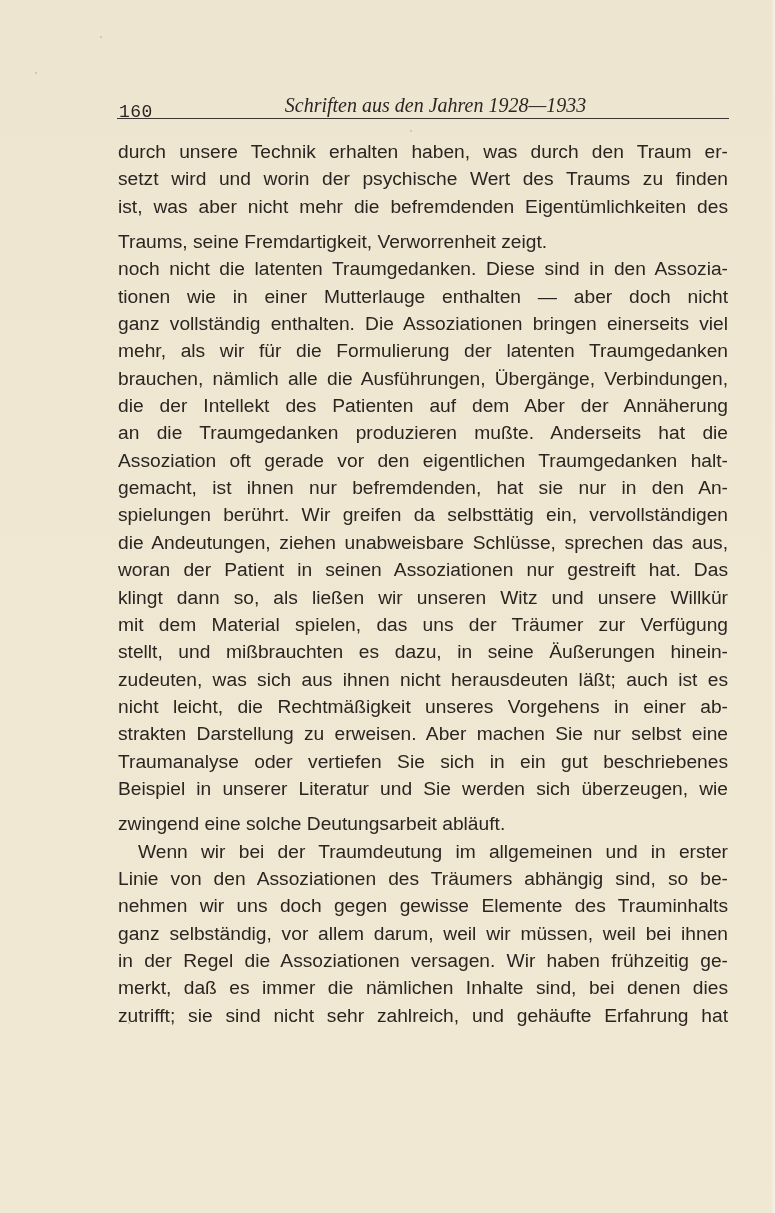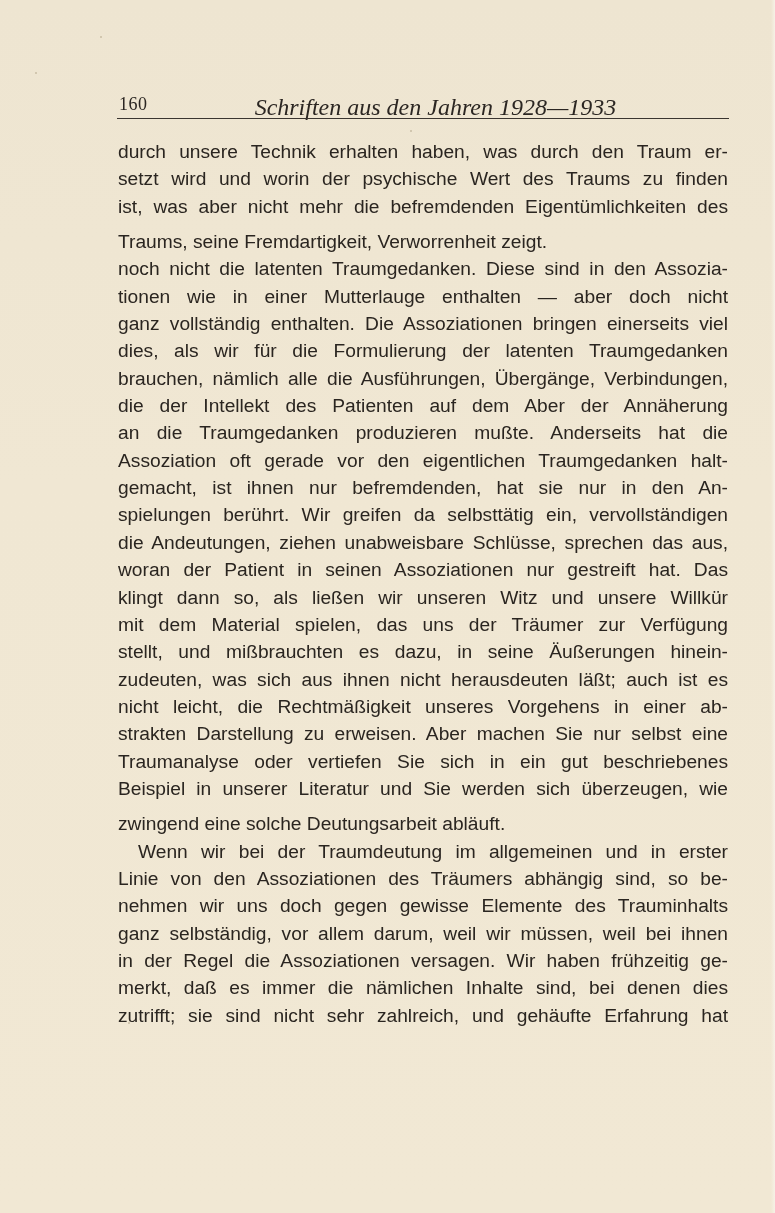--- a/index.html
+++ b/index.html
@@ -31,32 +31,33 @@
       left: 117px;
       top: 94px;
       width: 612px;
       height: 24px;
       font-family: "Liberation Serif", "DejaVu Serif", serif;
       color: #2b2622;
     }
     .page-number {
       position: absolute;
       left: 2px;
-      top: 0;
+      top: 8px;
       font-size: 18px;
       letter-spacing: 0.5px;
+      font-family: Liberation Mono, monospace;
     }
     .running-title {
       position: absolute;
       left: 15px;
       right: 0;
       top: 0;
       text-align: center;
       font-style: italic;
-      font-size: 24px;
+      font-size: 20px;
       padding-left: 10px;
     }
     .head-rule {
       position: absolute;
       left: 117px;
       top: 118px;
       width: 612px;
       height: 0;
       border-top: 1.6px solid #3a3530;
     }
@@ -109,21 +110,21 @@
   <div class="head-rule"></div>
 
   <div class="body-text">
     <span class="line">durch unsere Technik erhalten haben, was durch den Traum er-</span>
     <span class="line">setzt wird und worin der psychische Wert des Traums zu finden</span>
     <span class="line">ist, was aber nicht mehr die befremdenden Eigentümlichkeiten des</span>
     <span class="line last">Traums, seine Fremdartigkeit, Verworrenheit zeigt.</span>
     <span class="line">noch nicht die latenten Traumgedanken. Diese sind in den Assozia-</span>
     <span class="line">tionen wie in einer Mutterlauge enthalten — aber doch nicht</span>
     <span class="line">ganz vollständig enthalten. Die Assoziationen bringen einerseits viel</span>
-    <span class="line">dies, als wir für die Formulierung der latenten Traumgedanken</span>
+    <span class="line">mehr, als wir für die Formulierung der latenten Traumgedanken</span>
     <span class="line">brauchen, nämlich alle die Ausführungen, Übergänge, Verbindungen,</span>
     <span class="line">die der Intellekt des Patienten auf dem Aber der Annäherung</span>
     <span class="line">an die Traumgedanken produzieren mußte. Anderseits hat die</span>
     <span class="line">Assoziation oft gerade vor den eigentlichen Traumgedanken halt-</span>
     <span class="line">gemacht, ist ihnen nur befremdenden, hat sie nur in den An-</span>
     <span class="line">spielungen berührt. Wir greifen da selbsttätig ein, vervollständigen</span>
     <span class="line">die Andeutungen, ziehen unabweisbare Schlüsse, sprechen das aus,</span>
     <span class="line">woran der Patient in seinen Assoziationen nur gestreift hat. Das</span>
     <span class="line">klingt dann so, als ließen wir unseren Witz und unsere Willkür</span>
     <span class="line">mit dem Material spielen, das uns der Träumer zur Verfügung</span>

